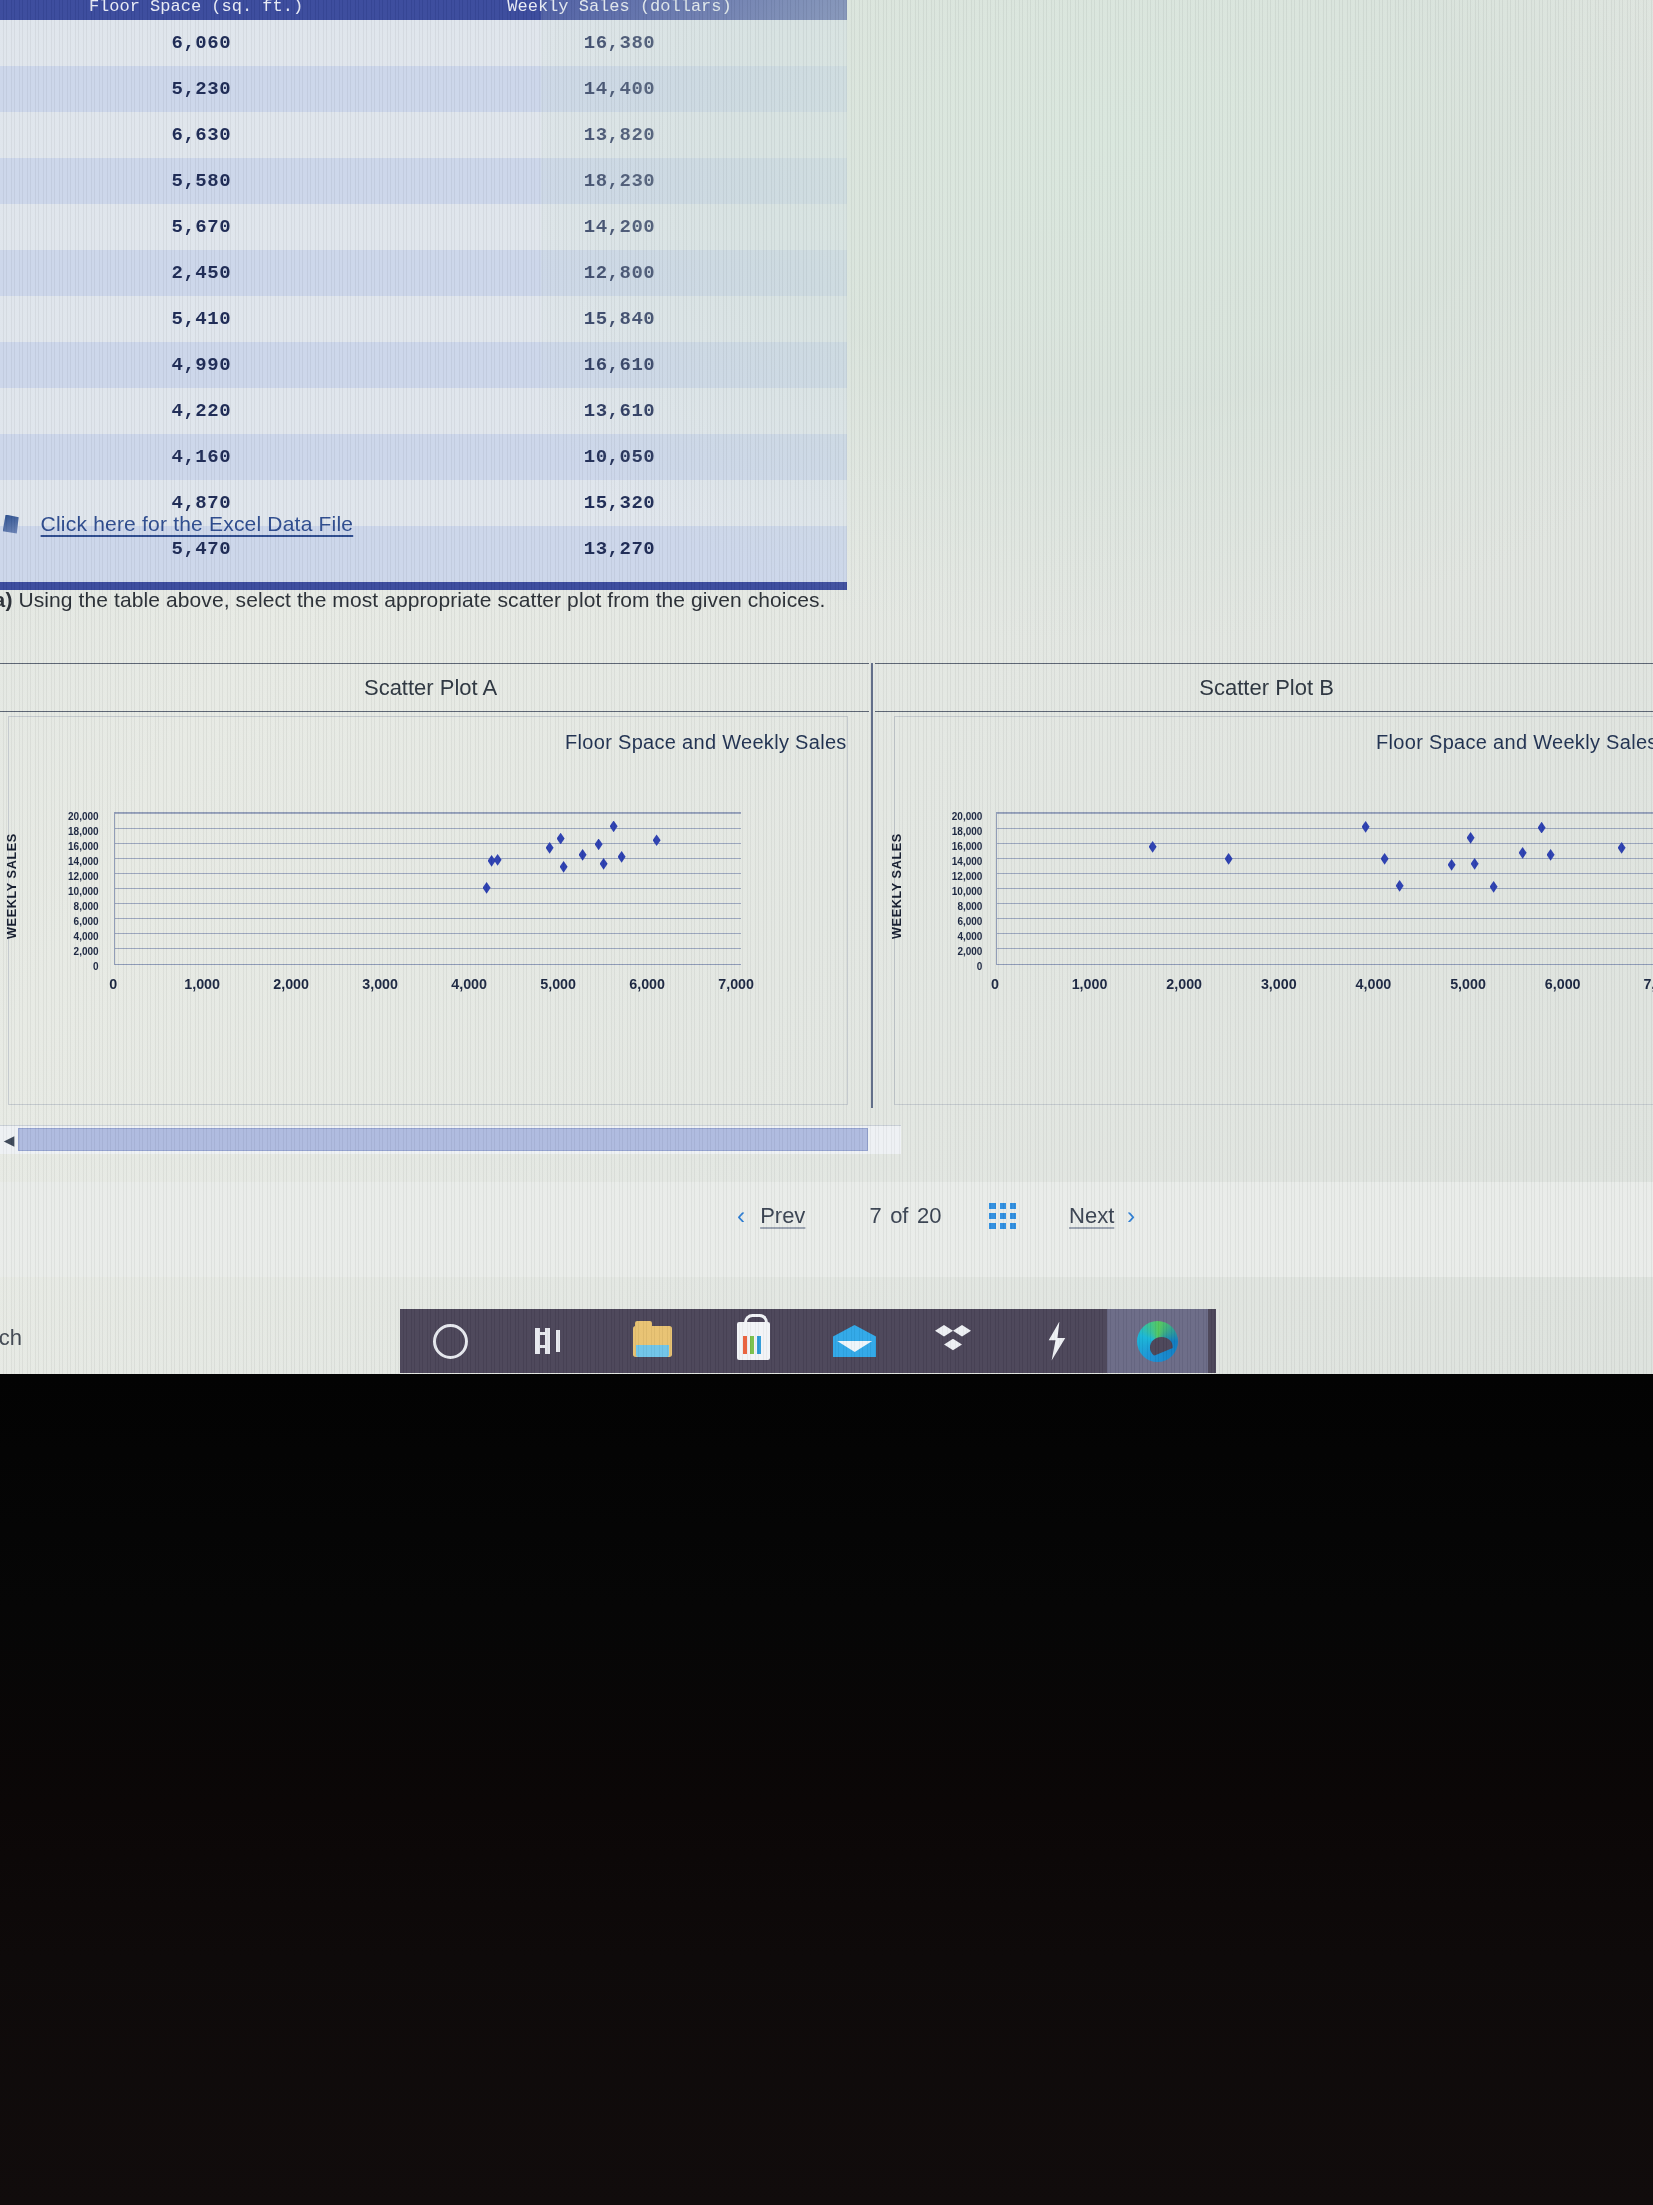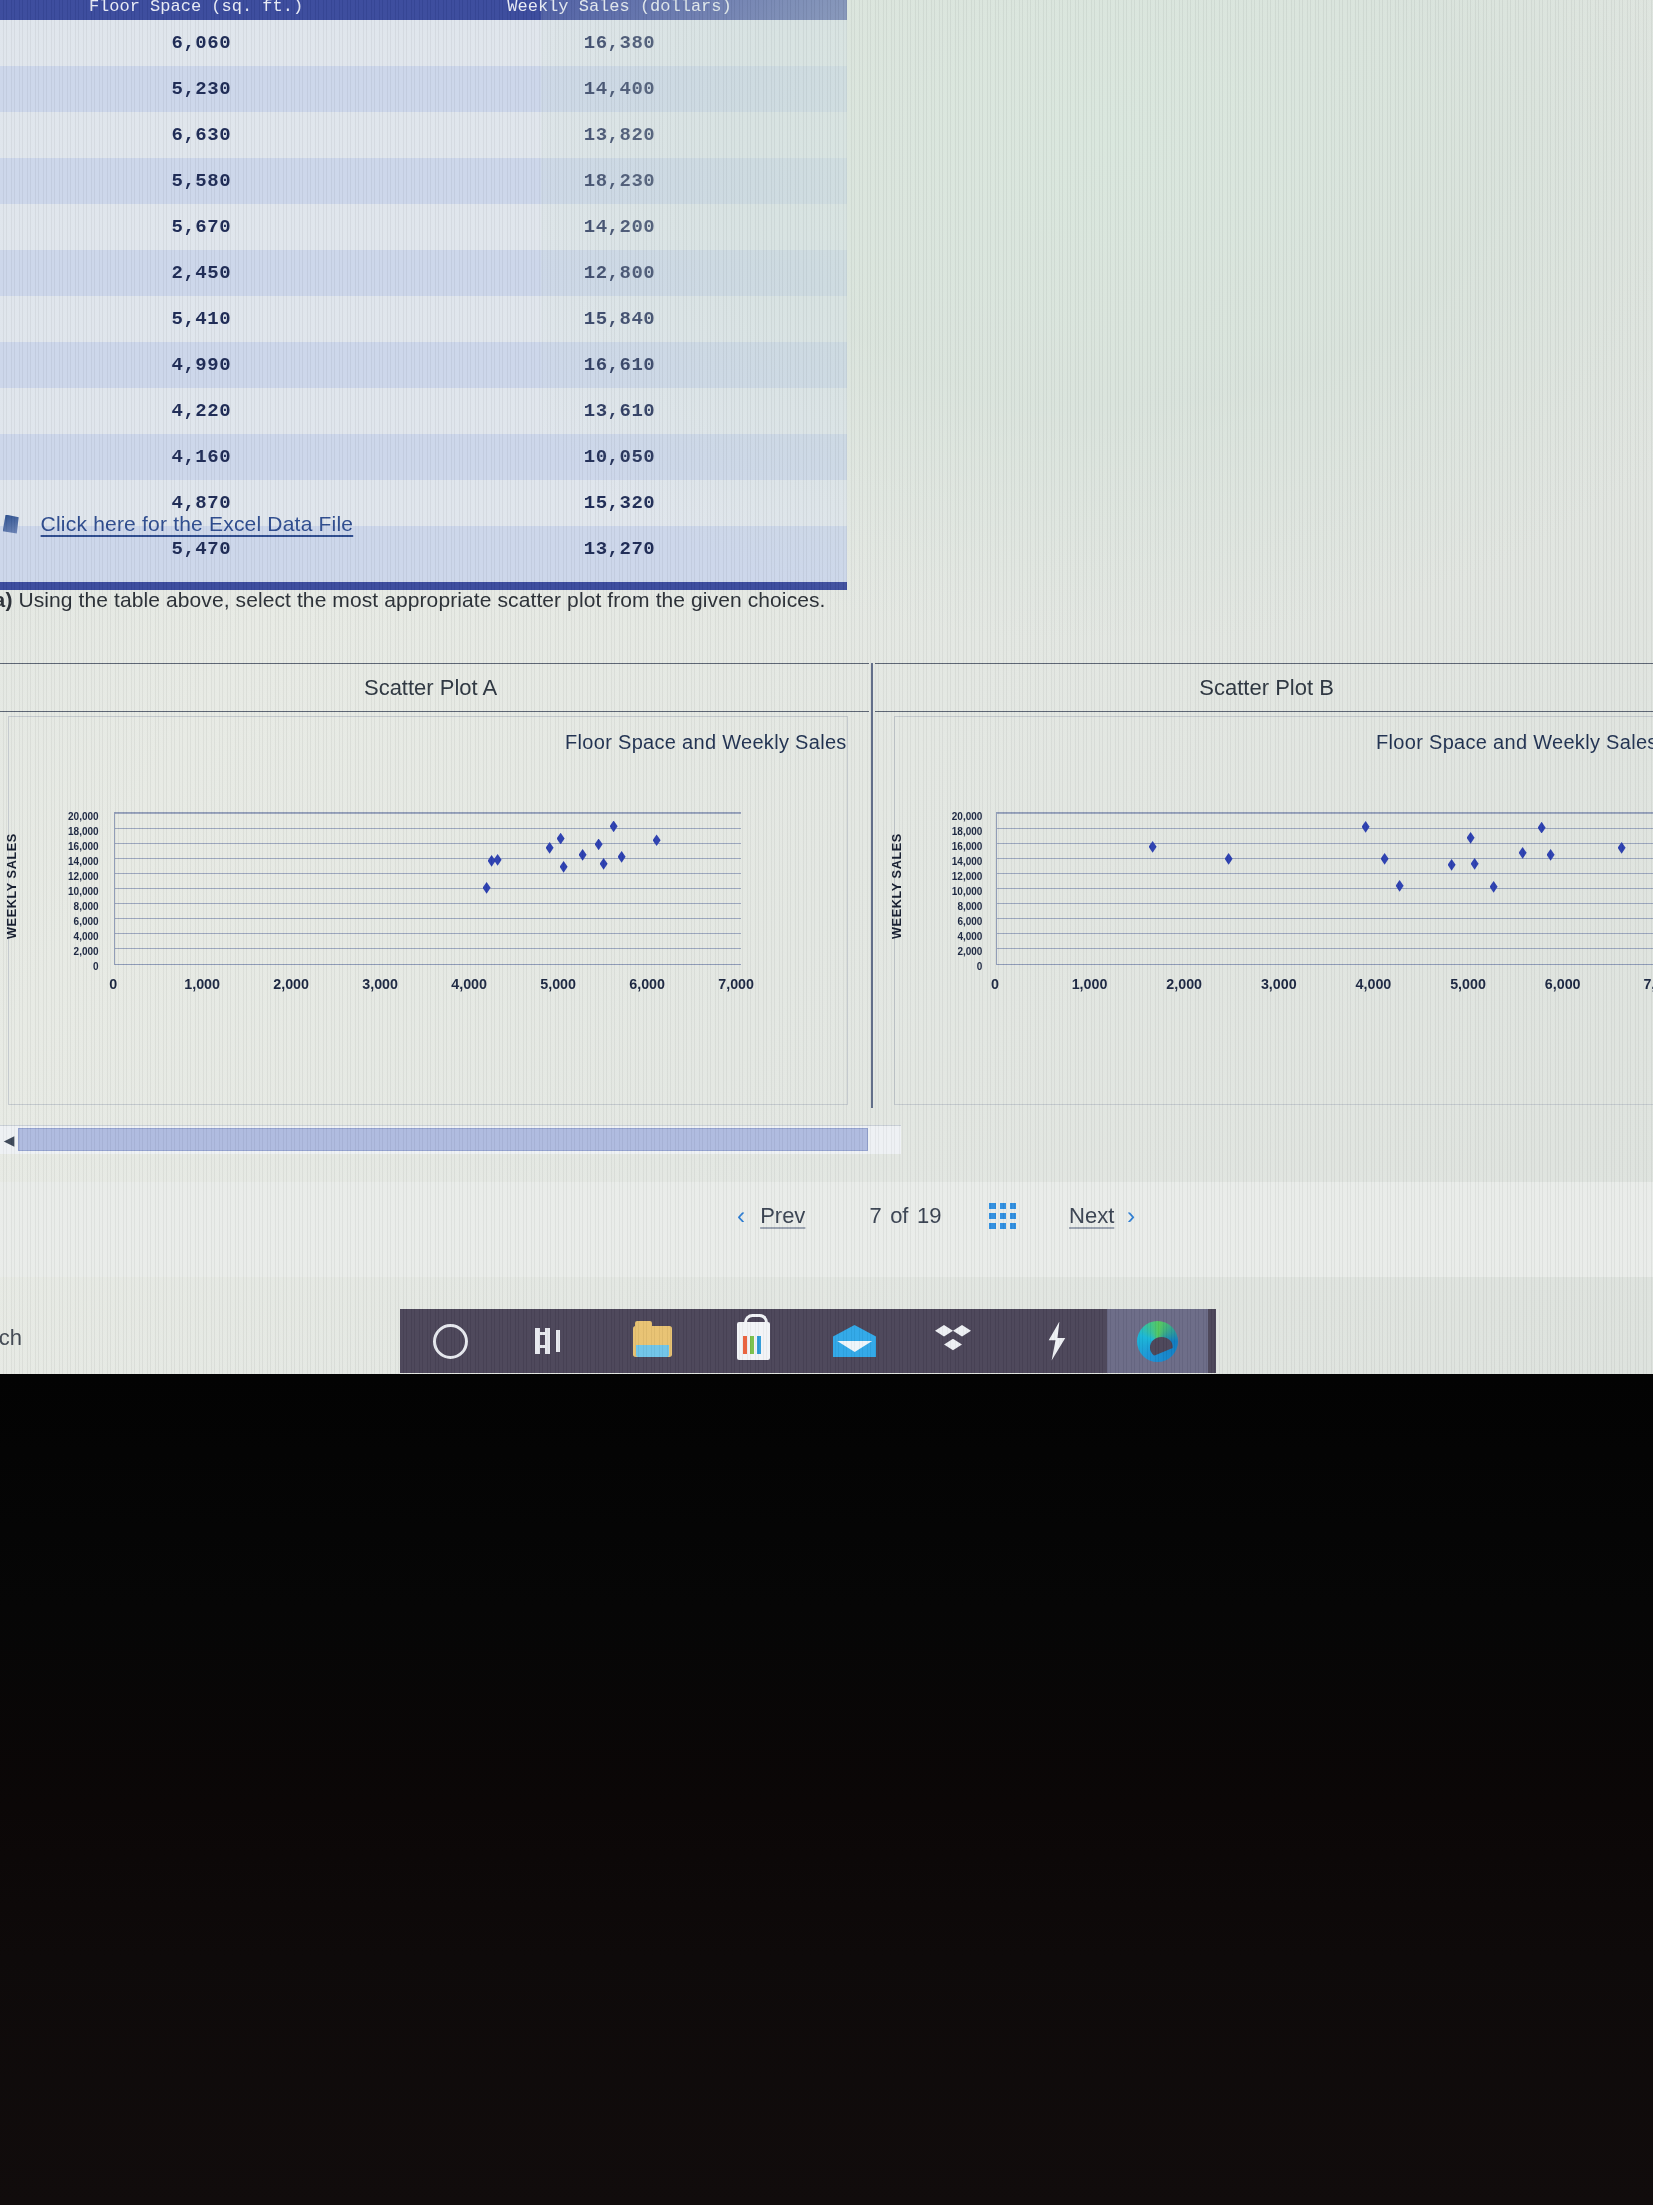--- a/index.html
+++ b/index.html
@@ -350,21 +350,21 @@
   <div id="pager">
     <div id="pagerInner">
       <span class="chev">‹</span>
       <span style="width:15px"></span>
       <span class="plink">Prev</span>
       <span style="width:64px"></span>
       <span id="pgcount">7</span>
       <span style="width:8.5px"></span>
       <span>of</span>
       <span style="width:8.5px"></span>
-      <span>19</span>
+      <span>20</span>
       <span style="width:48px"></span>
       <span id="gridIcon">
         <i></i>
           <i></i>
           <i></i>
           <i></i>
           <i></i>
           <i></i>
           <i></i>
           <i></i>

